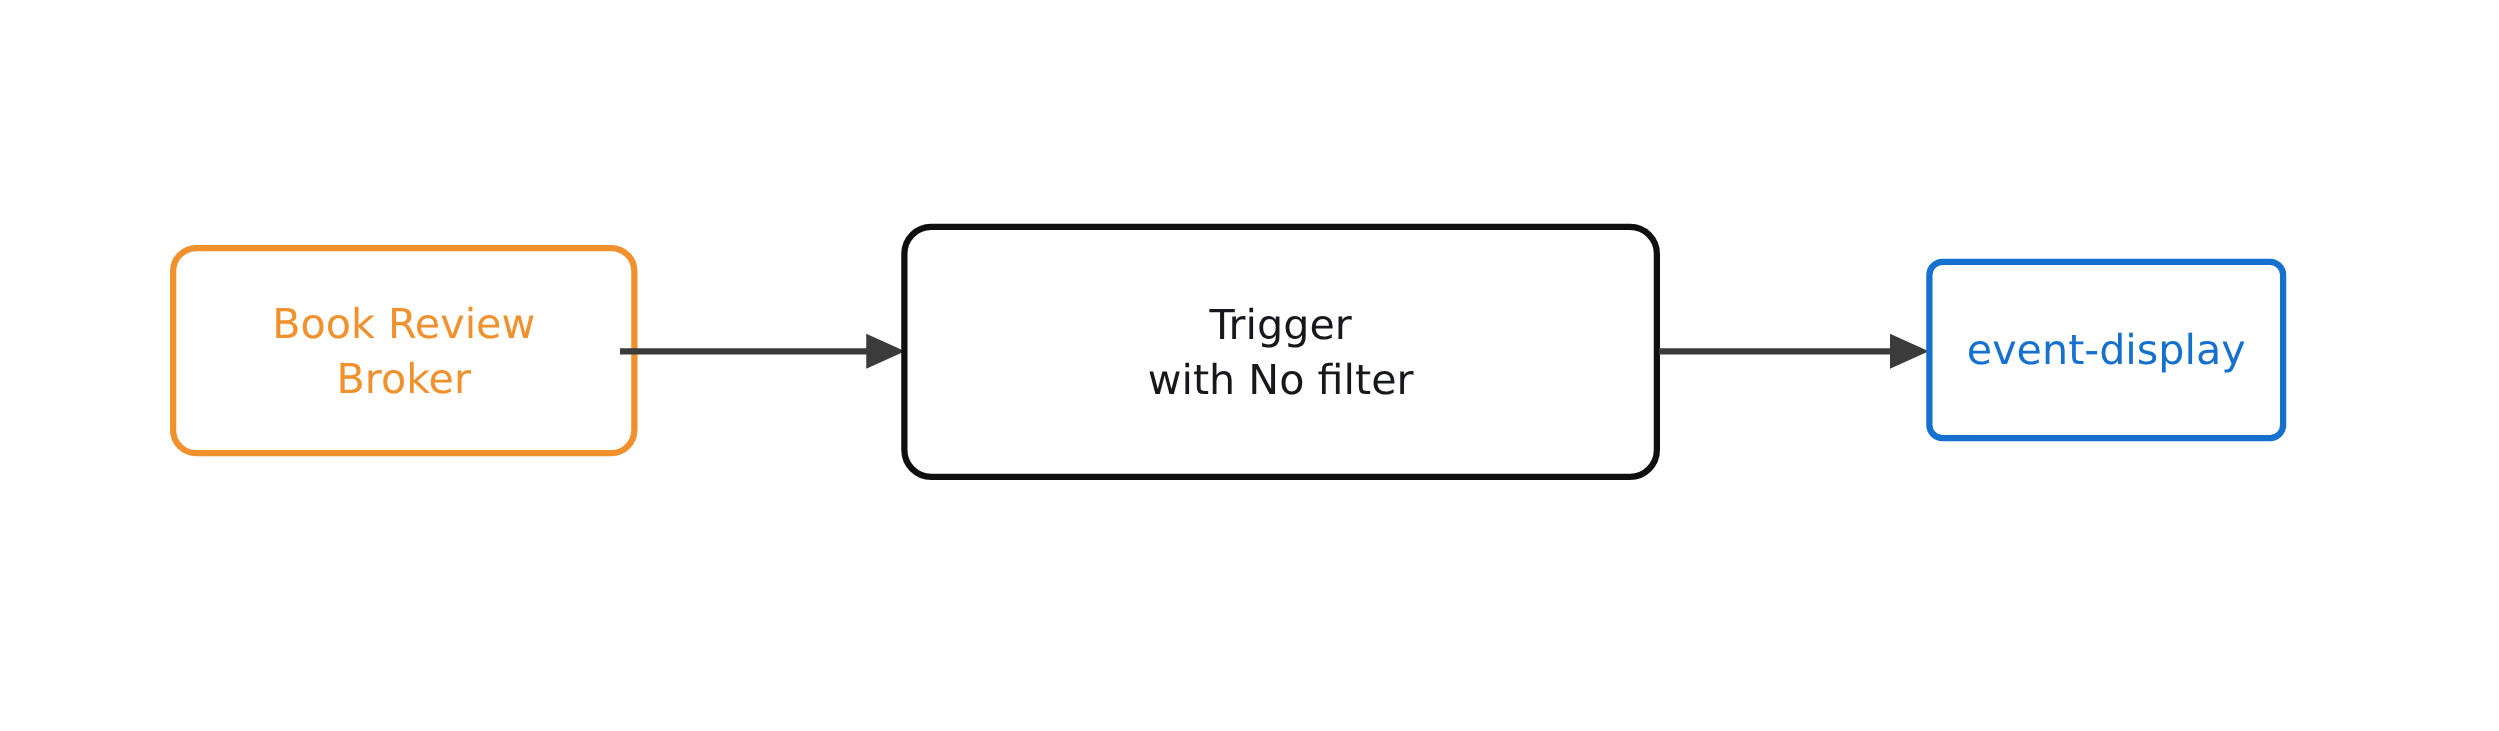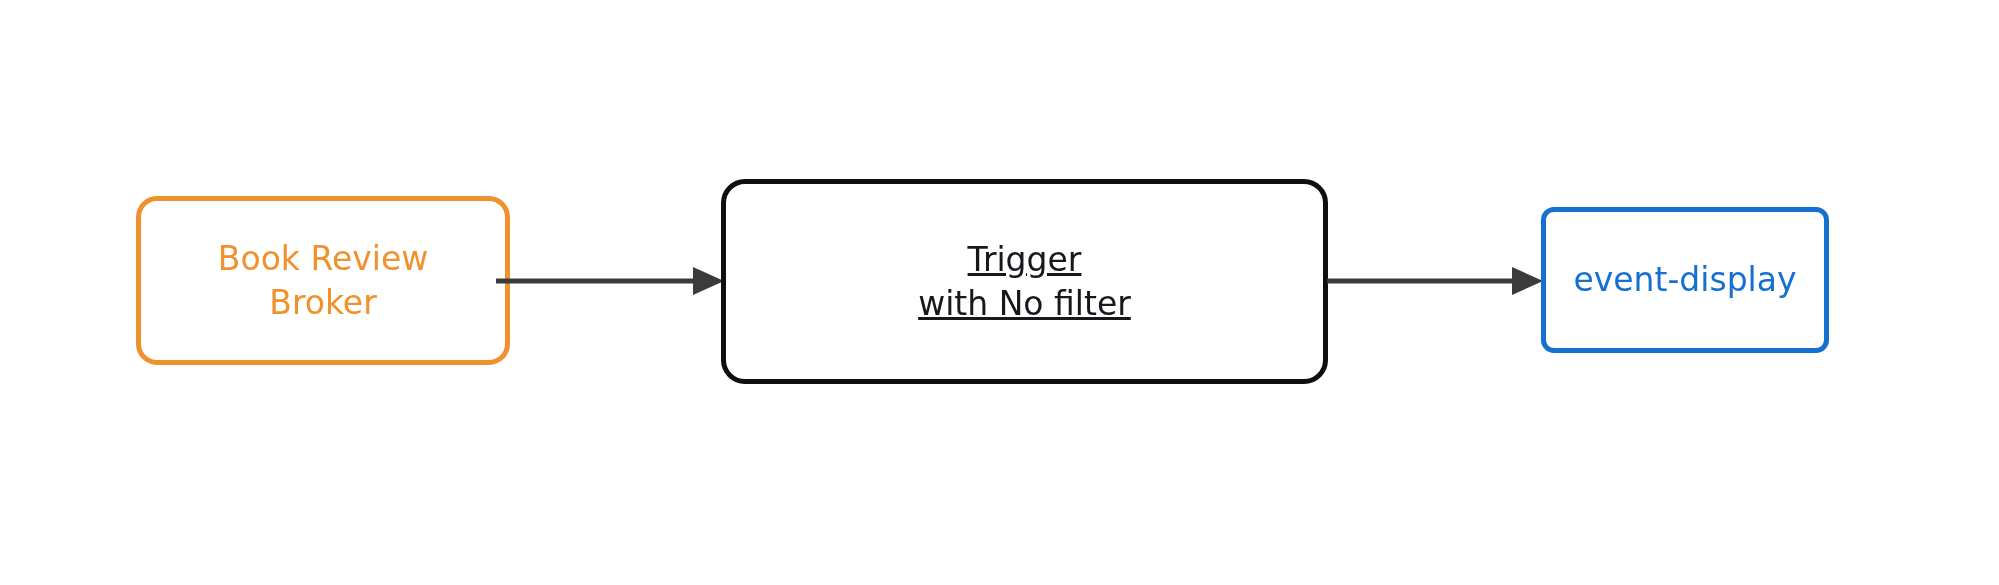--- a/index.html
+++ b/index.html
@@ -48,21 +48,20 @@
   
   #node-trigger {
     left: 721px;
     top: 179px;
     width: 607px;
     height: 205px;
     border: 5px solid #0f0f0f;
     border-radius: 24px;
     color: #16181c;
     font-size: 33px;
-    text-decoration: underline;
   }
 
   
   #node-sink {
     left: 1541px;
     top: 207px;
     width: 288px;
     height: 146px;
     border: 5px solid #1570D0;
     border-radius: 13px;

